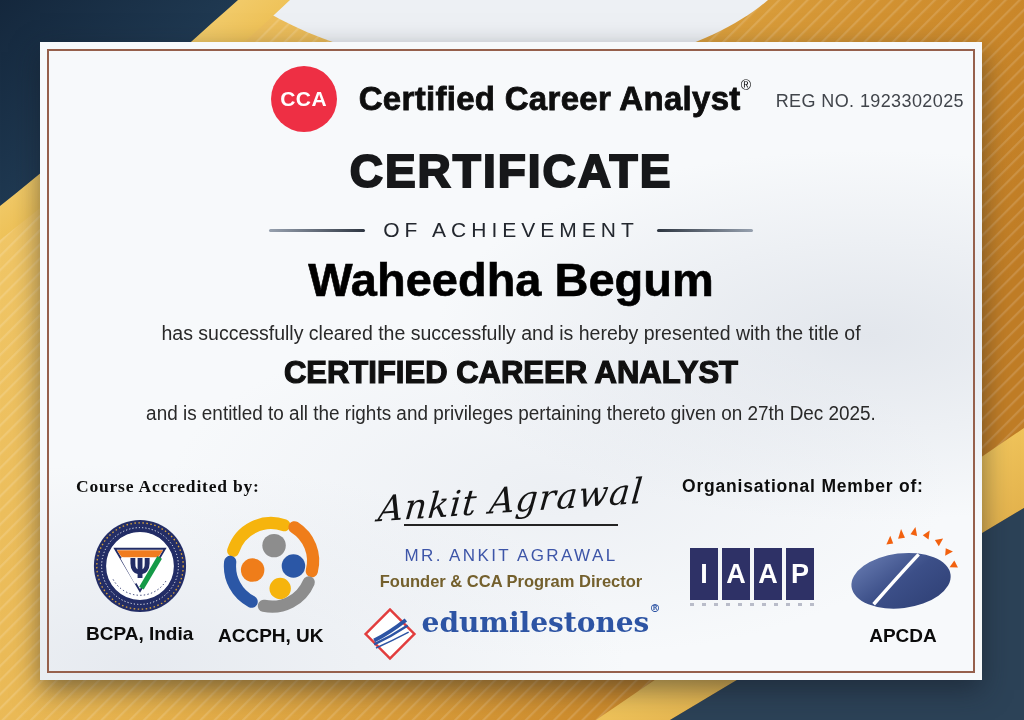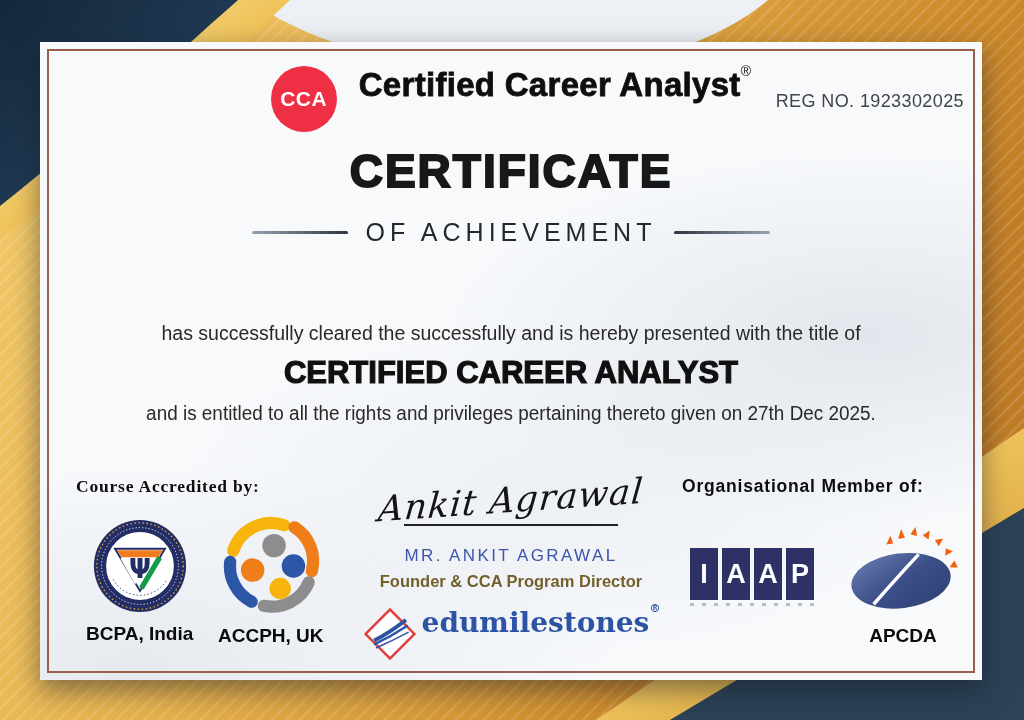--- a/index.html
+++ b/index.html
@@ -13,28 +13,28 @@
           radial-gradient(ellipse 700px 300px at 88% 46%, rgba(206,212,222,.50), rgba(206,212,222,0) 62%),
           radial-gradient(ellipse 820px 340px at 10% 98%, rgba(210,216,226,.45), rgba(210,216,226,0) 60%),
           radial-gradient(ellipse 600px 260px at 55% 70%, rgba(216,221,230,.35), rgba(216,221,230,0) 65%),
           #f7f9fb;
         box-shadow:0 10px 26px rgba(20,25,35,.5);}
   .card-frame{position:absolute;inset:7px;border:2px solid #96604c;pointer-events:none;}
   .abs{position:absolute;}
   .center{left:0;width:100%;text-align:center;}
   
   .reg{top:13px;right:18px;font-size:18px;color:#41454b;letter-spacing:.4px;margin-top:36px;}
-  .brand-row{top:24px;display:flex;justify-content:center;align-items:flex-start;gap:22px;left:0;width:100%;}
+  .brand-row{top:24px;display:flex;justify-content:center;align-items:center;gap:22px;left:0;width:100%;}
   .cca-circle{width:66px;height:66px;border-radius:50%;background:#ee2f44;display:flex;align-items:center;justify-content:center;
               color:#fff;font-weight:bold;font-size:21px;letter-spacing:.5px;}
   .brand-name{font-size:33px;font-weight:bold;color:#0e0e0e;letter-spacing:.3px;-webkit-text-stroke:.8px #0e0e0e;position:relative;}
   .brand-reg{font-size:14px;font-weight:normal;-webkit-text-stroke:0;vertical-align:super;position:relative;top:-8px;}
   .cert-title{top:102px;font-size:46px;font-weight:bold;color:#17181a;letter-spacing:2px;-webkit-text-stroke:2px #17181a;}
   .subtitle-row{top:176px;display:flex;justify-content:center;align-items:center;gap:18px;left:0;width:100%;}
-  .subtitle-text{font-size:25px;letter-spacing:5px;color:#23272e;font-weight:500;}
+  .subtitle-text{font-size:21px;letter-spacing:5px;color:#23272e;font-weight:500;}
   .dash{width:96px;height:3px;border-radius:2px;}
   .dash-l{background:linear-gradient(to left,#2e3641,#97a1af);}
   .dash-r{background:linear-gradient(to right,#2e3641,#97a1af);}
   .recipient{top:210px;font-size:47px;font-weight:bold;color:#000;-webkit-text-stroke:.6px #000;}
   .line1{top:280px;font-size:19.5px;color:#292929;}
   .award{top:313px;font-size:31px;font-weight:bold;color:#101010;letter-spacing:0;-webkit-text-stroke:1.2px #101010;}
   .line2{top:360px;font-size:19.5px;color:#292929;transform:scaleX(.97);}
   .section-heading{font-size:17.5px;font-weight:bold;color:#0d0d0d;letter-spacing:.8px;}
   .acc-heading{top:434px;left:36px;font-family:Liberation Serif, serif;}
   .mem-heading{top:434px;left:642px;}
@@ -116,20 +116,21 @@
     </div>
 
     <div class="abs center cert-title">CERTIFICATE</div>
 
     <div class="abs subtitle-row">
       <span class="dash dash-l"></span>
       <span class="subtitle-text">OF ACHIEVEMENT</span>
       <span class="dash dash-r"></span>
     </div>
 
+    <div class="abs center recipient">Waheedha Begum</div>
 
     <div class="abs center line1">has successfully cleared the successfully and is hereby presented with the title of</div>
 
     <div class="abs center award">CERTIFIED CAREER ANALYST</div>
 
     <div class="abs center line2">and is entitled to all the rights and privileges pertaining thereto given on 27th Dec 2025.</div>
 
     <div class="abs section-heading acc-heading">Course Accredited by:</div>
     <div class="abs section-heading mem-heading">Organisational Member of:</div>
 

